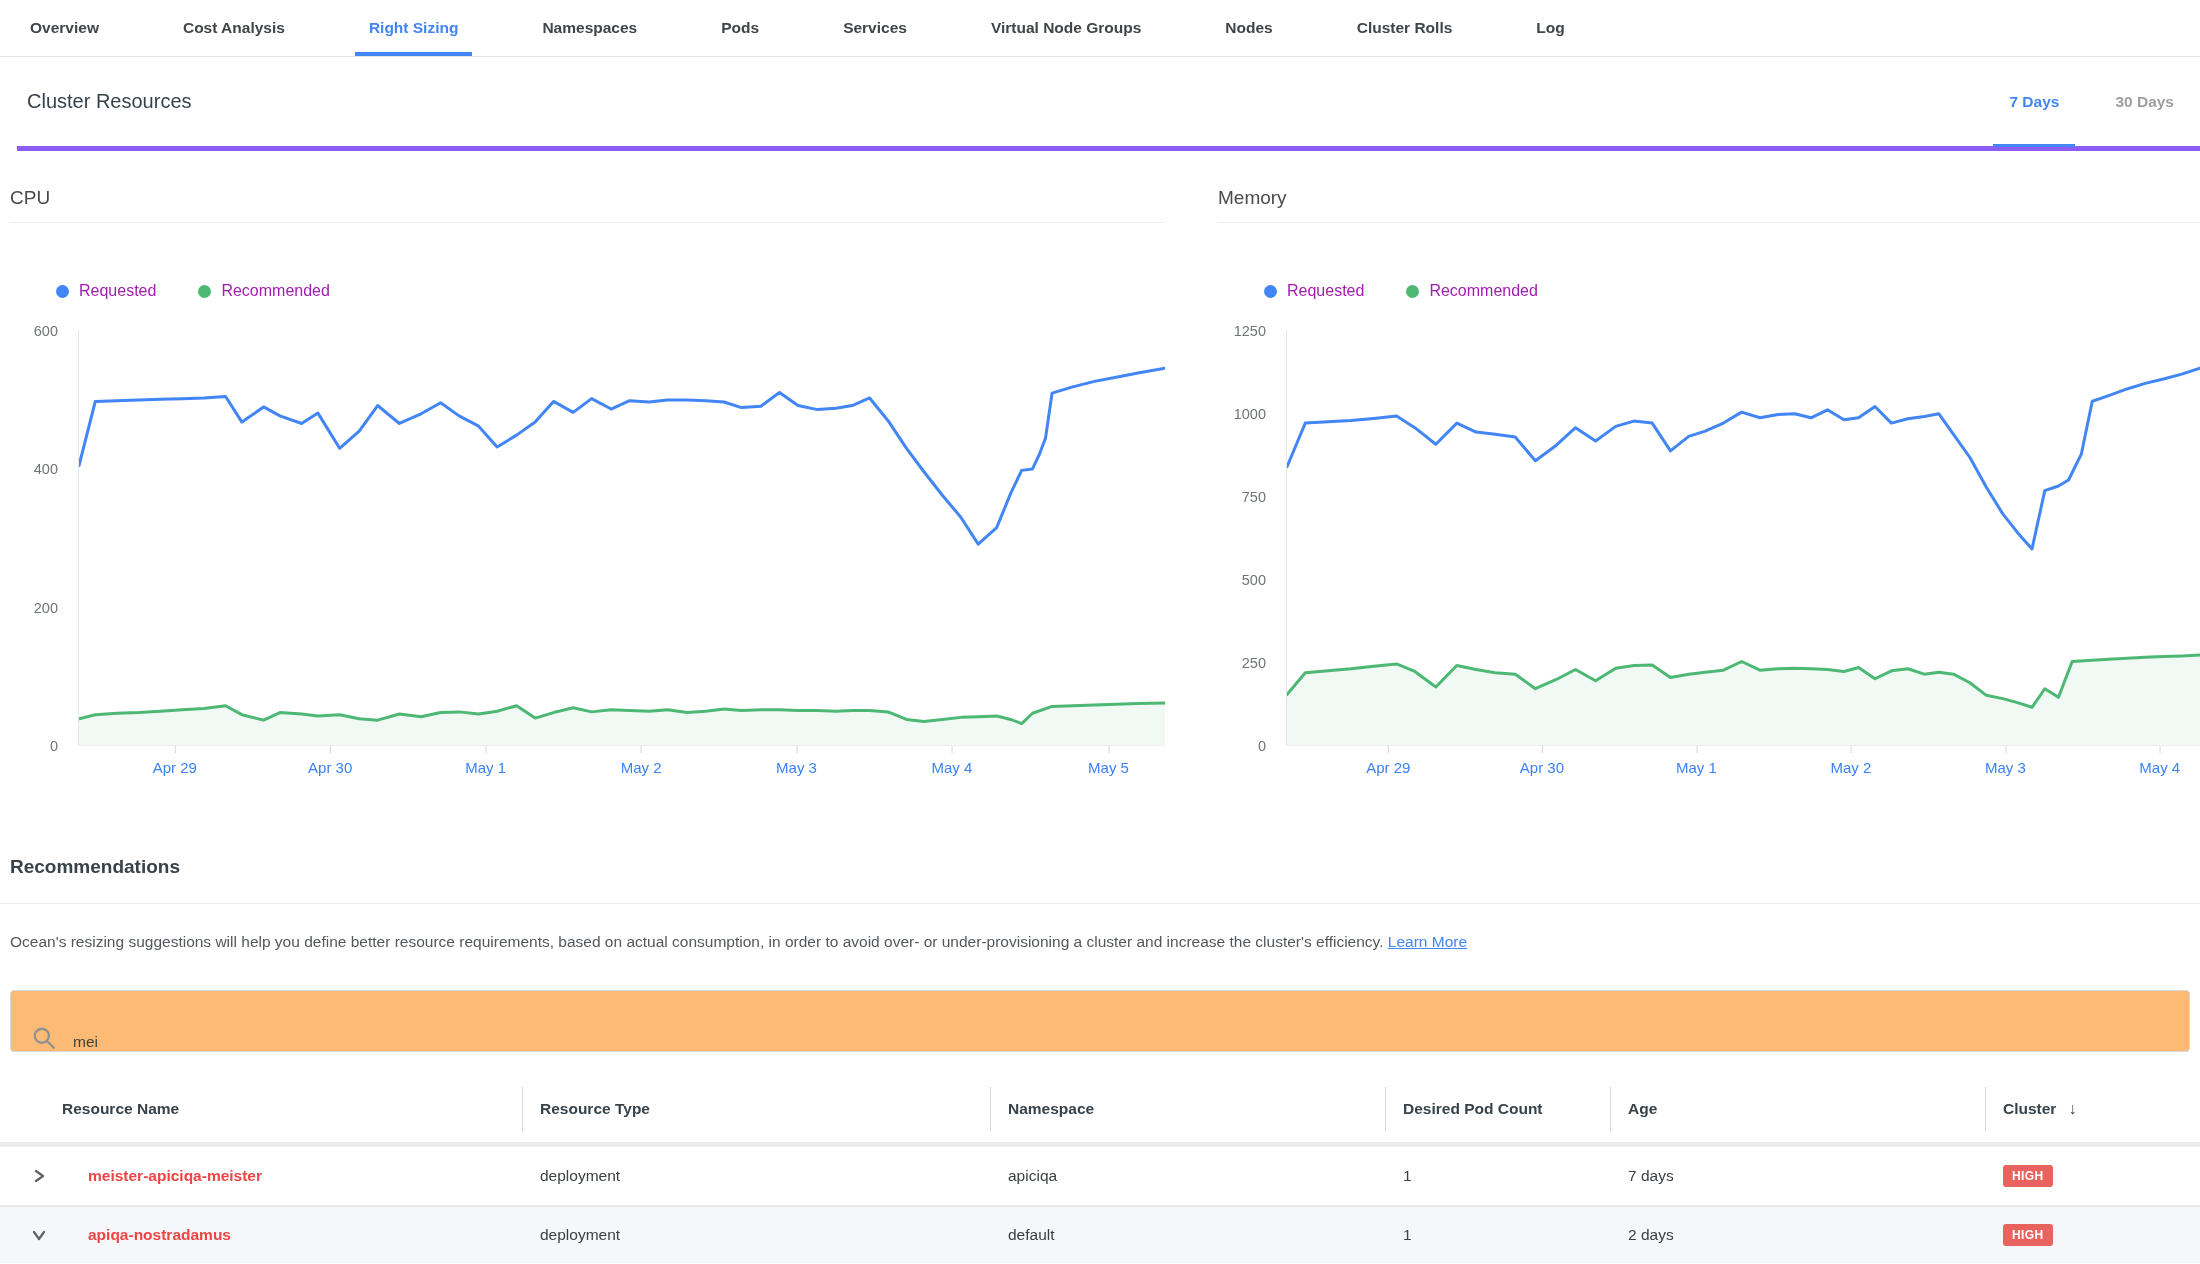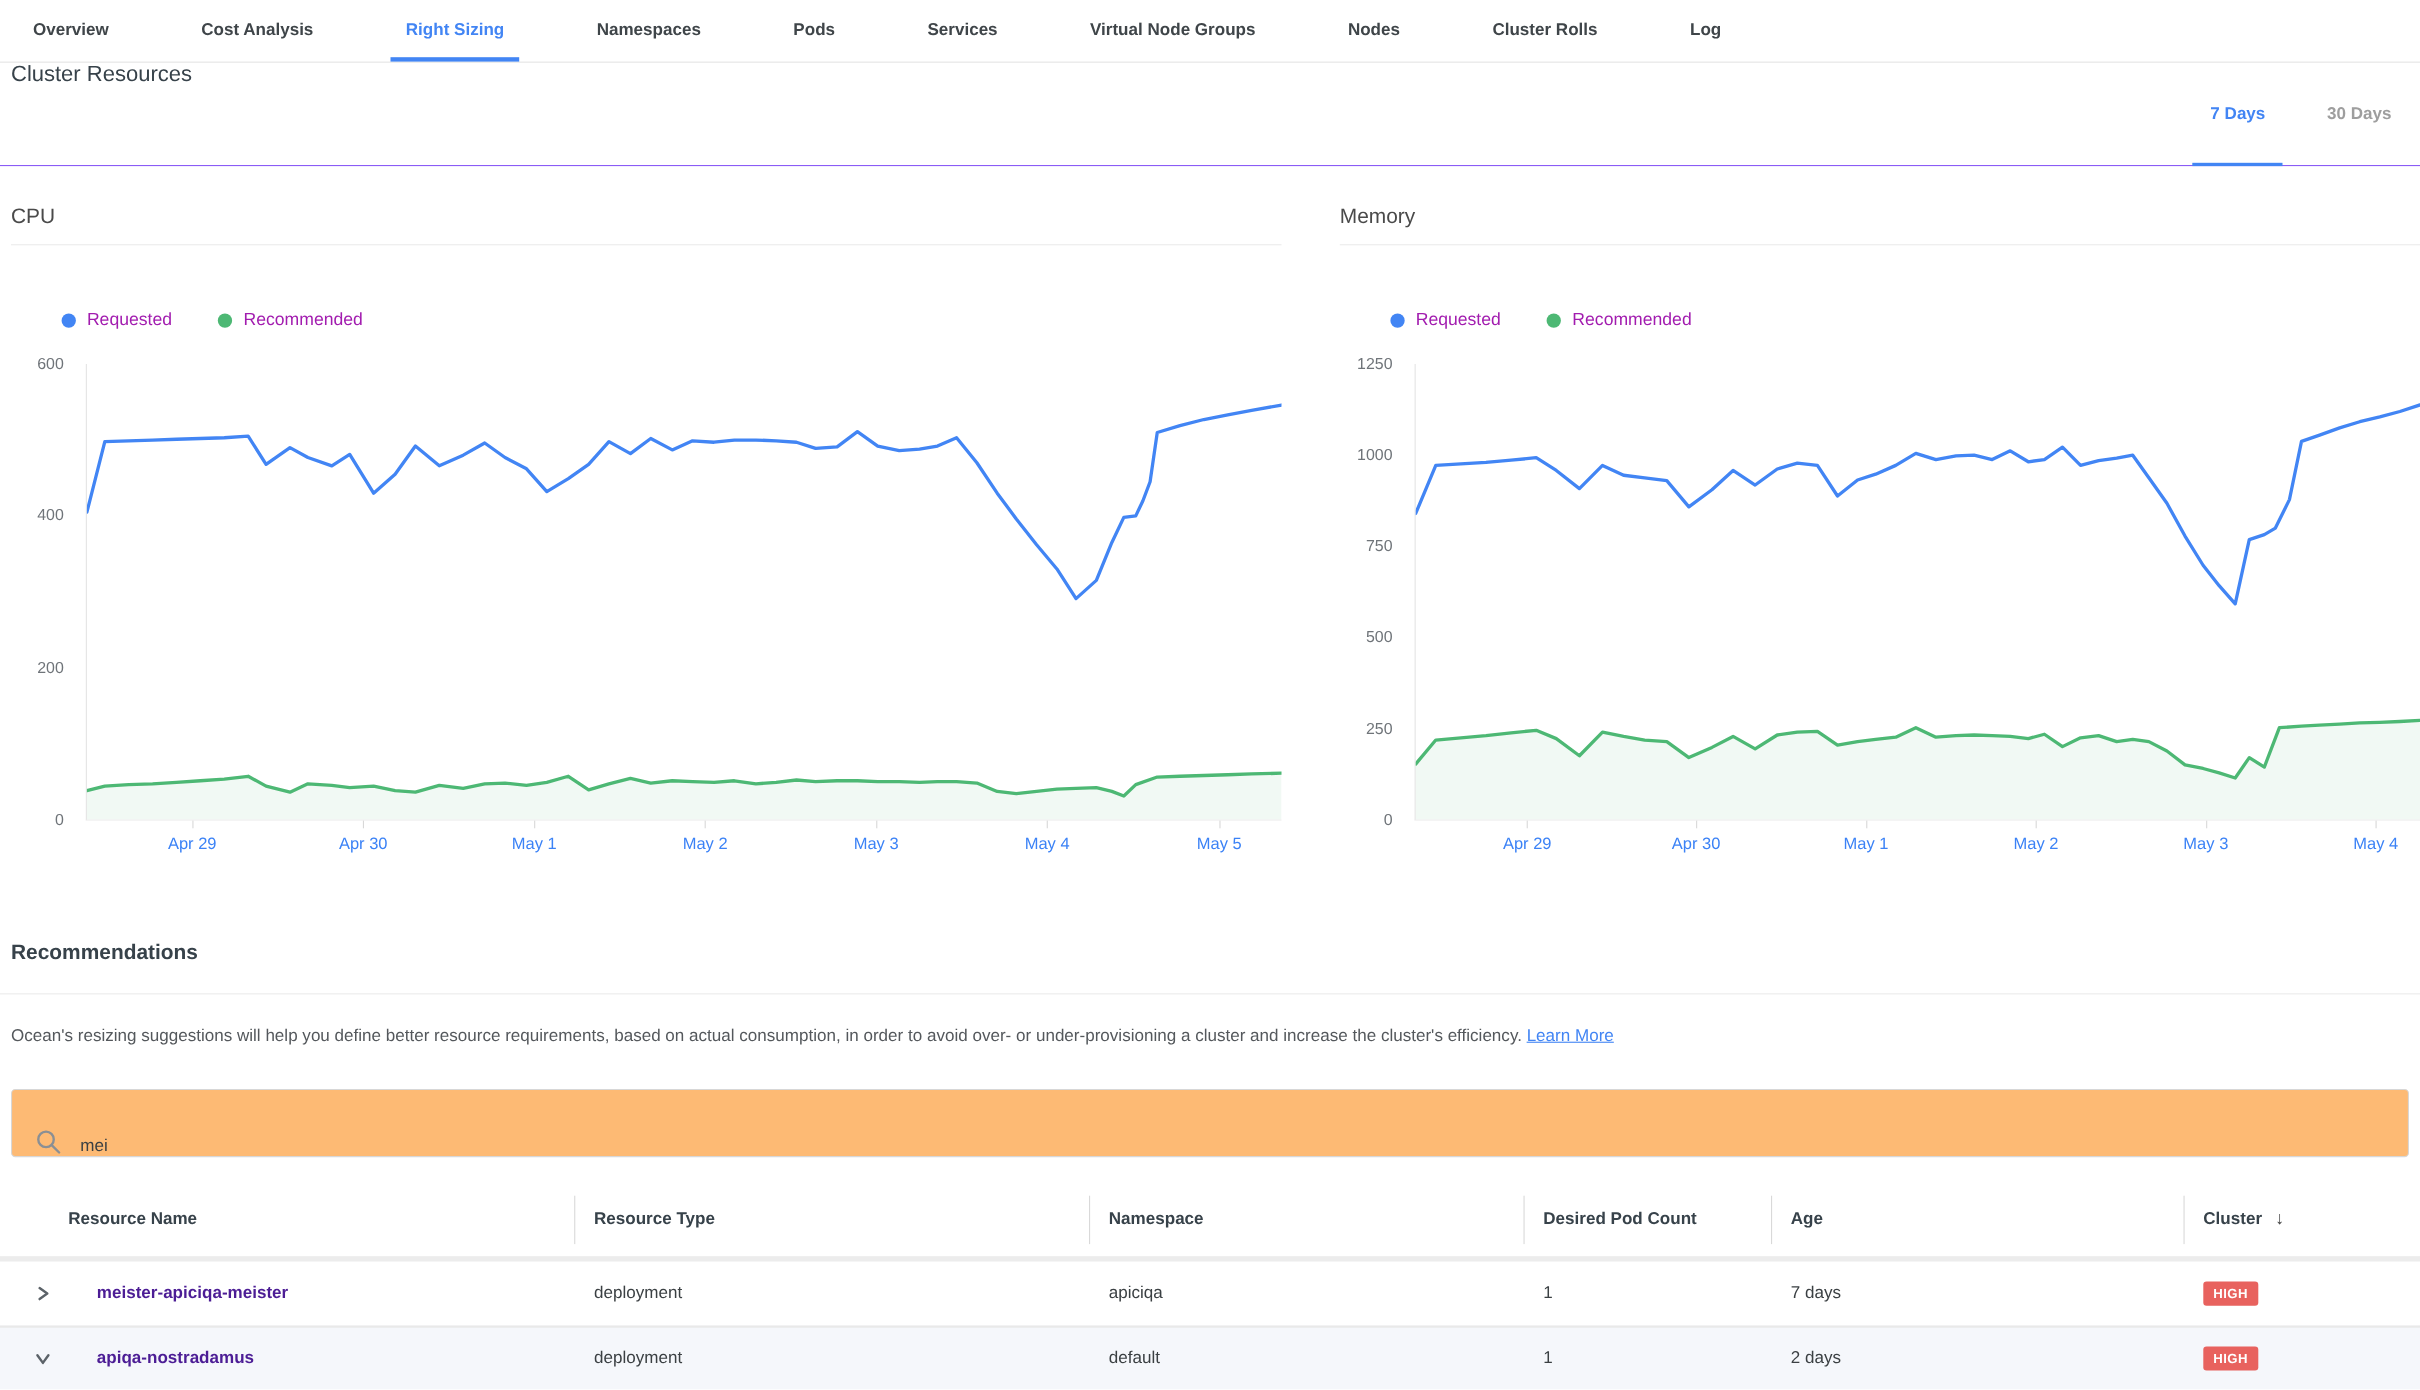--- a/index.html
+++ b/index.html
@@ -10,22 +10,22 @@
   }
   
   .tabbar { height: 57px; display: flex; align-items: stretch; gap: 84px;
     padding-left: 30px; border-bottom: 1px solid #e4e4e4; background: #fff; }
   .tab { display: flex; align-items: center; font-size: 15.5px; font-weight: 600;
     color: #3f4549; position: relative; cursor: pointer; white-space: nowrap; }
   .tab.active { color: #4285f4; }
   .tab.active::after { content: ""; position: absolute; left: -14px; right: -14px;
     bottom: 0; height: 4px; background: #4285f4; }
   
-  .section-head { height: 94px; display: flex; align-items: flex-start;
-    padding: 0 26px 0 10px; border-bottom: 1px solid #8b5cf6; }
+  .section-head { height: 94px; display: flex; align-items: center;
+    padding: 0 26px 0 10px; border-bottom: 5px solid #8b5cf6; margin-left: 17px; }
   .section-title { font-size: 20px; color: #37424a; font-weight: 400; }
   .ranges { margin-left: auto; display: flex; gap: 56px; align-items: stretch; height: 100%; }
   .range { display: flex; align-items: center; font-size: 15.5px; font-weight: 700;
     color: #9e9e9e; position: relative; cursor: pointer; }
   .range.active { color: #4285f4; }
   .range.active::after { content: ""; position: absolute; left: -16px; right: -16px;
     bottom: -1px; height: 3px; background: #4285f4; }
   
   .charts { display: flex; gap: 53px; padding: 36px 0 0 10px; }
   .panel-cpu { width: 1155px; flex: none; }
@@ -70,21 +70,21 @@
     transform: translateY(-50%); width: 1px; height: 44px; background: #d9d9d9; }
   .sort-arrow { font-size: 16px; color: #4a4a4a; }
   .thead-divider { height: 5px; background: #ececec; }
   .trow { height: 58px; align-items: center; background: #fff; }
   .trow.expanded { background: #f5f7fb; }
   .trow + .trow { border-top: 2px solid #e9e9e9; }
   .td { font-size: 15.5px; color: #3b4043; padding-left: 18px; }
   .td-name { display: flex; align-items: center; padding-left: 30px; }
   .chevron-btn { width: 18px; height: 18px; flex: none; cursor: pointer; display: flex;
     align-items: center; justify-content: center; background: none; border: none; padding: 0; }
-  .res-link { margin-left: 40px; color: #4c1d95; font-weight: 600; font-size: 15.5px;
+  .res-link { margin-left: 40px; color: #ef4444; font-weight: 600; font-size: 15.5px;
     text-decoration: none; cursor: pointer; }
   .badge { display: inline-block; color: #fff; font-size: 12px; font-weight: 700;
     padding: 4px 9px; border-radius: 3px; letter-spacing: 0.4px; }
 </style>
 </head>
 <body>
 
 <nav class="tabbar">
   <div class="tab">Overview</div>
   <div class="tab">Cost Analysis</div>

